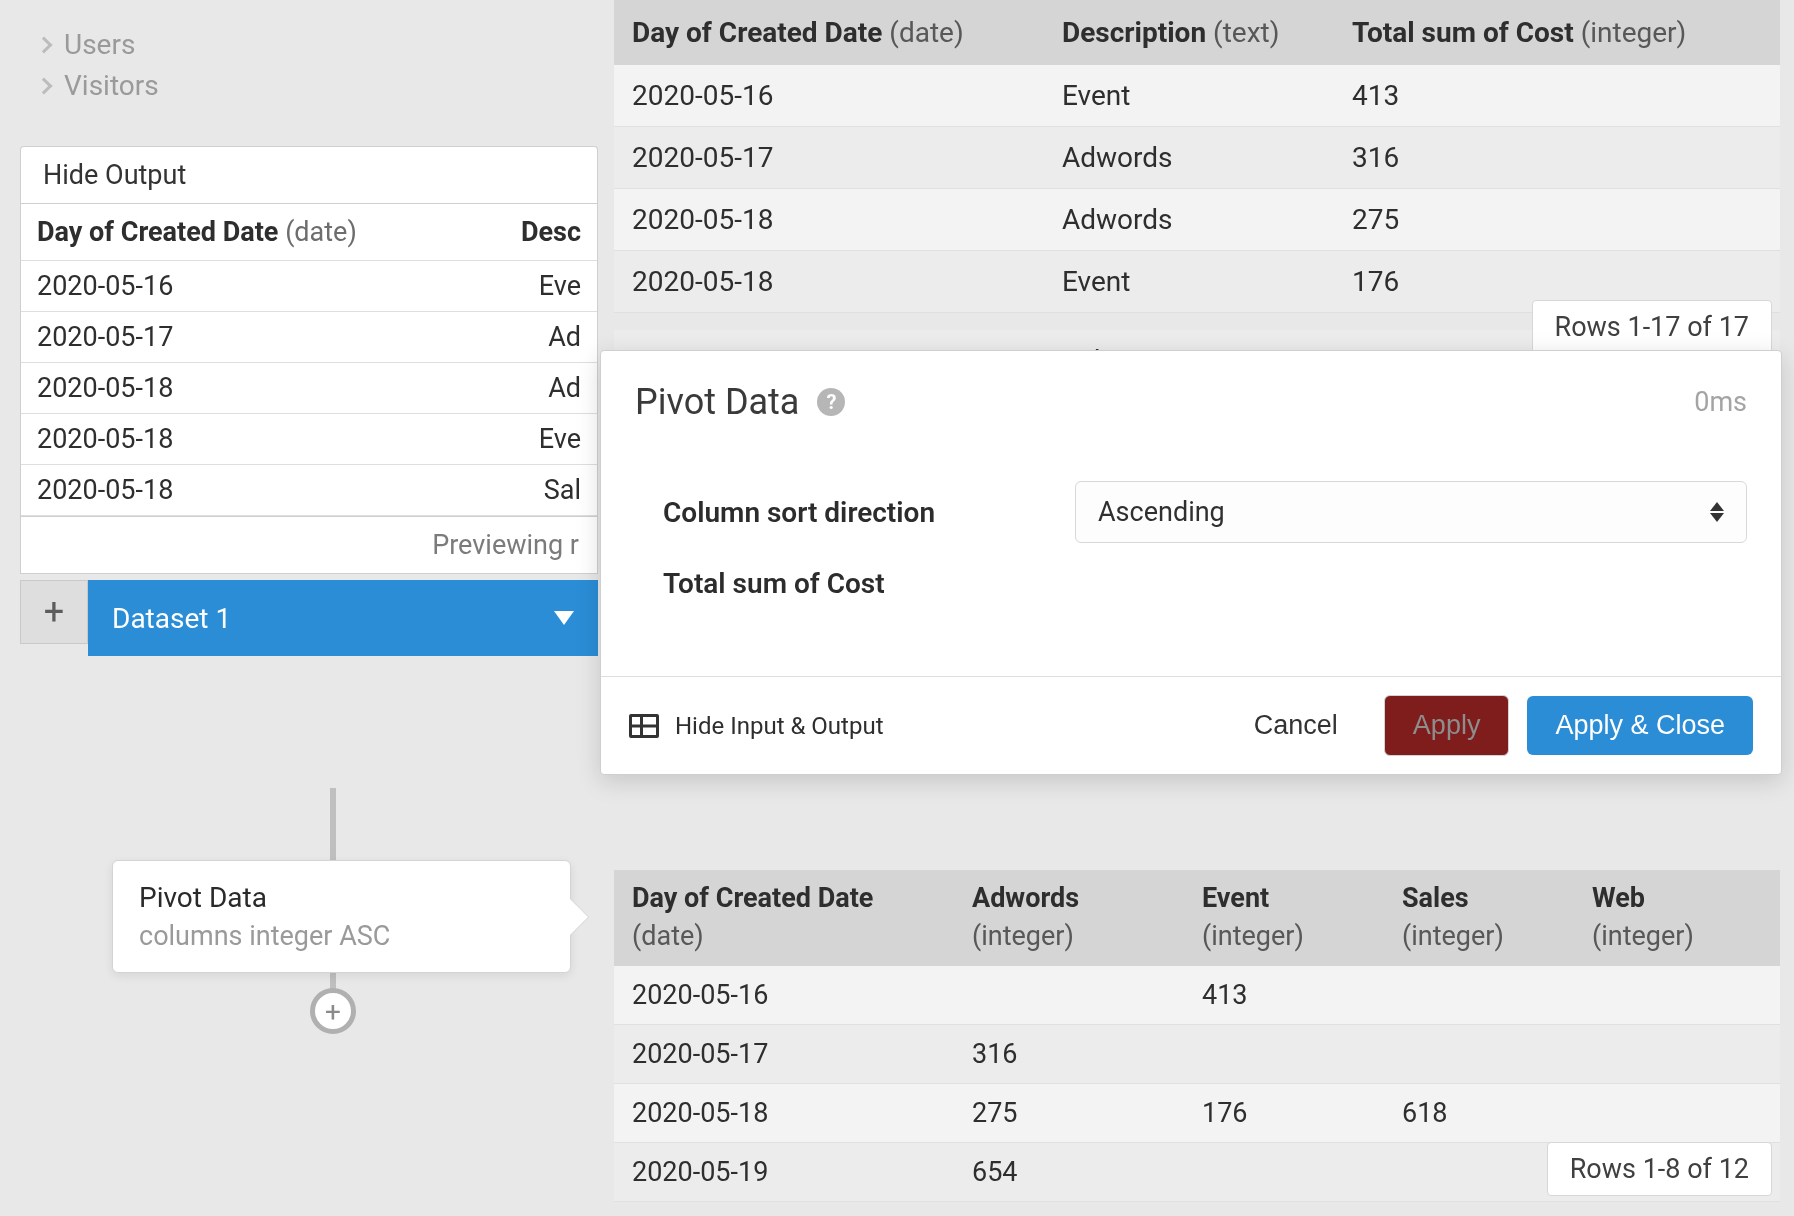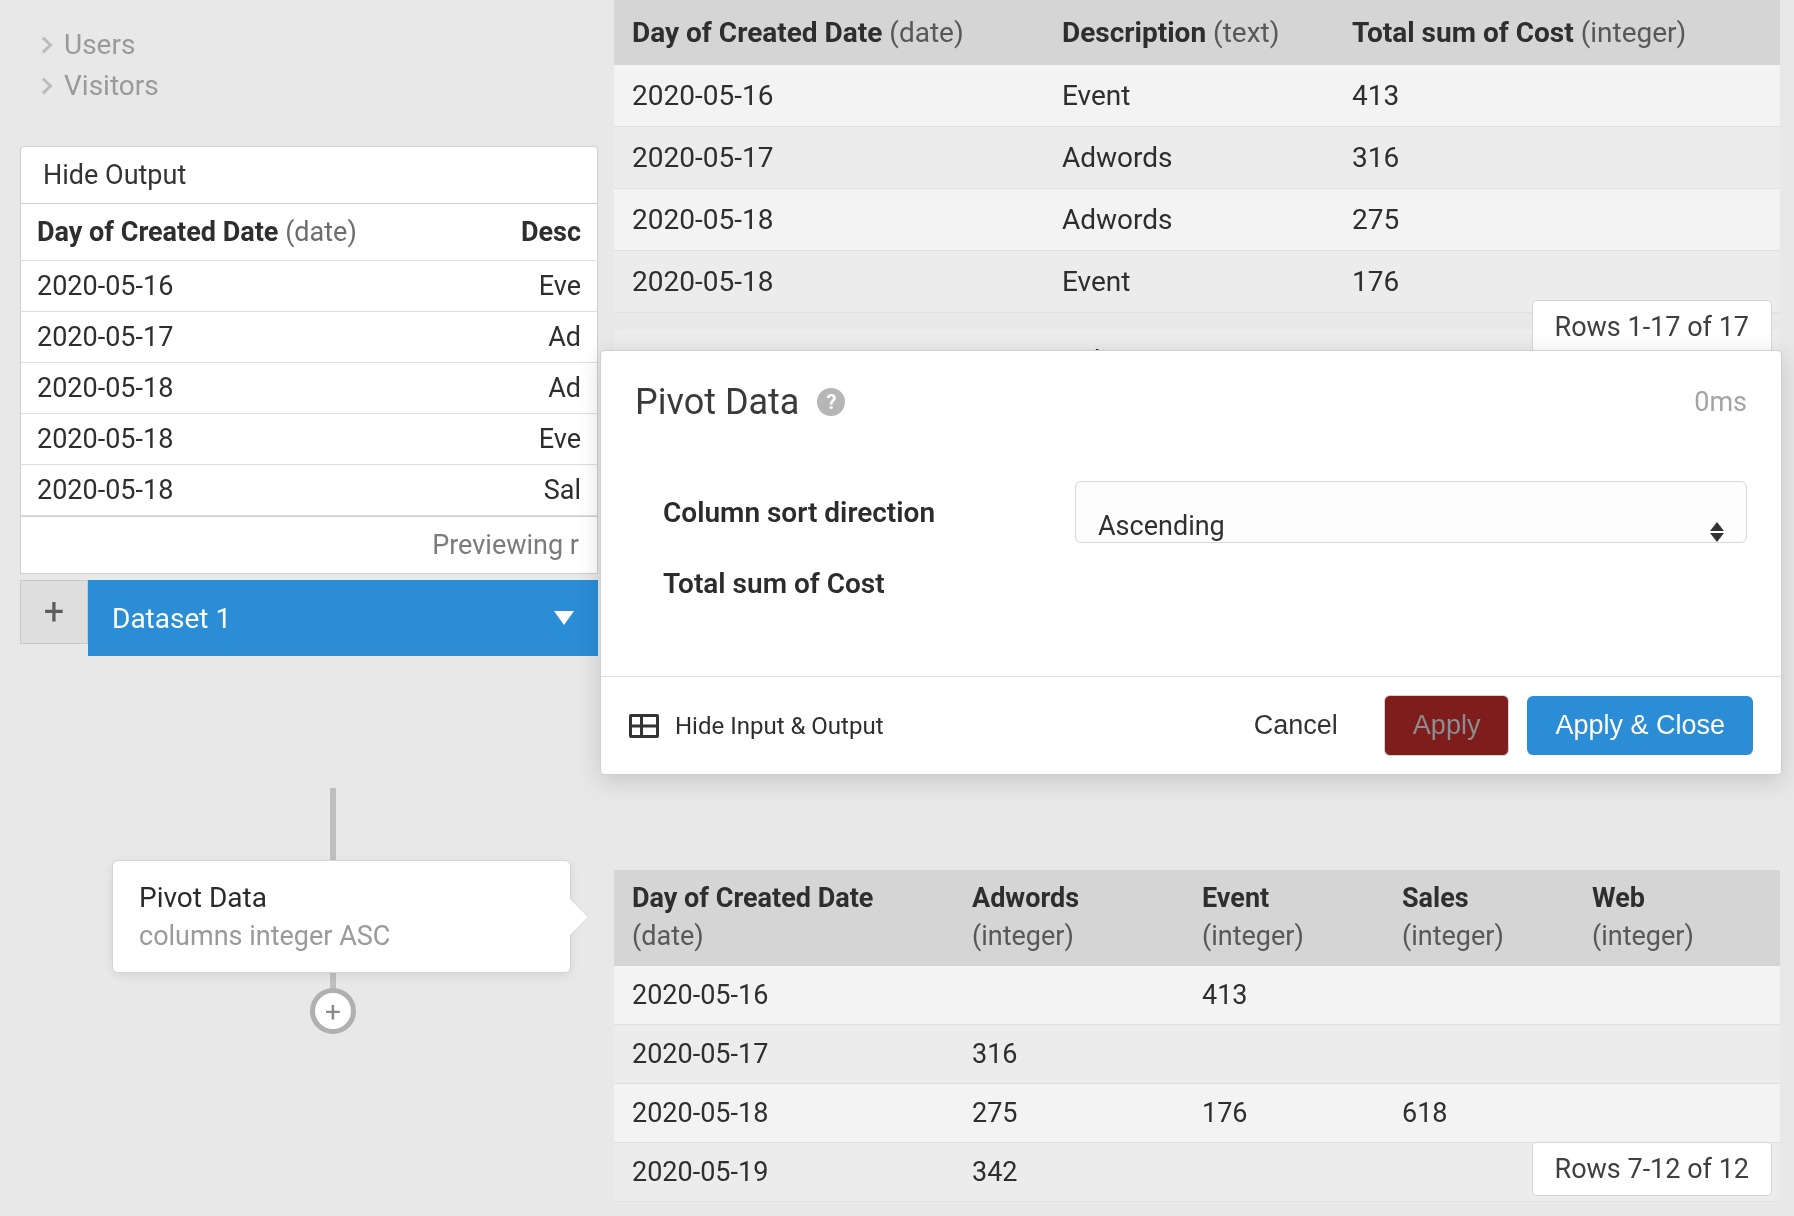--- a/index.html
+++ b/index.html
@@ -46,21 +46,21 @@
 .modal { position: absolute; left: 600px; top: 350px; width: 1182px; background: #fff; border: 1px solid #cfcfcf; border-radius: 4px; box-shadow: 0 6px 24px rgba(0,0,0,0.15); z-index: 5; }
 .modal-header { display: flex; align-items: center; justify-content: space-between; padding: 30px 34px 20px; }
 .modal-header .ttl { font-size: 36px; color: #3a3a3a; display: flex; align-items: center; gap: 18px; }
 .modal-header .help { width: 28px; height: 28px; border-radius: 50%; background: #b6b6b6; color: #fff; display: inline-flex; align-items: center; justify-content: center; font-size: 20px; font-weight: 700; }
 .modal-header .ms { color: #a4a4a4; font-size: 27px; }
 
 .modal-body { padding: 14px 34px 52px; }
 .form-row { display: flex; align-items: center; margin: 24px 0; }
 .form-row .lbl { width: 440px; font-size: 28px; font-weight: 600; color: #2c2c2c; padding-left: 28px; }
 .form-row .control { flex: 1; }
-.select { width: 100%; height: 62px; border: 1px solid #d8d8d8; border-radius: 6px; background: #fdfdfd; display: flex; align-items: flex-end; justify-content: space-between; padding: 0 22px; font-size: 27px; color: #303030; cursor: pointer; }
+.select { width: 100%; height: 62px; border: 1px solid #d8d8d8; border-radius: 6px; background: #fdfdfd; display: flex; align-items: center; justify-content: space-between; padding: 0 22px; font-size: 27px; color: #303030; cursor: pointer; }
 .select .arrows { display: flex; flex-direction: column; gap: 2px; }
 .select .arrows span:first-child { width: 0; height: 0; border-left: 7px solid transparent; border-right: 7px solid transparent; border-bottom: 9px solid #333; }
 .select .arrows span:last-child { width: 0; height: 0; border-left: 7px solid transparent; border-right: 7px solid transparent; border-top: 9px solid #333; }
 
 .modal-footer { border-top: 1px solid #dedede; padding: 18px 28px; display: flex; align-items: center; justify-content: space-between; }
 .footer-left { display: flex; align-items: center; gap: 16px; font-size: 24px; color: #2e2e2e; }
 .grid-icon { width: 30px; height: 24px; border: 3px solid #333; position: relative; border-radius: 2px; }
 .grid-icon::before { content: ""; position: absolute; left: 0; right: 0; top: 50%; height: 3px; background: #333; transform: translateY(-50%); }
 .grid-icon::after { content: ""; position: absolute; top: 0; bottom: 0; left: 35%; width: 3px; background: #333; }
 
@@ -263,23 +263,23 @@
         </tr>
       <tr>
           <td>2020-05-18</td>
           <td>275</td>
           <td>176</td>
           <td>618</td>
           <td></td>
         </tr>
       <tr>
           <td>2020-05-19</td>
-          <td>342</td>
+          <td>654</td>
           <td></td>
           <td></td>
           <td></td>
         </tr>
     </tbody>
   </table>
   <div class="rows-badge-out">
-    <span>Rows 7-12 of 12</span>
+    <span>Rows 1-8 of 12</span>
   </div>
 </div>
 
 </body></html>

